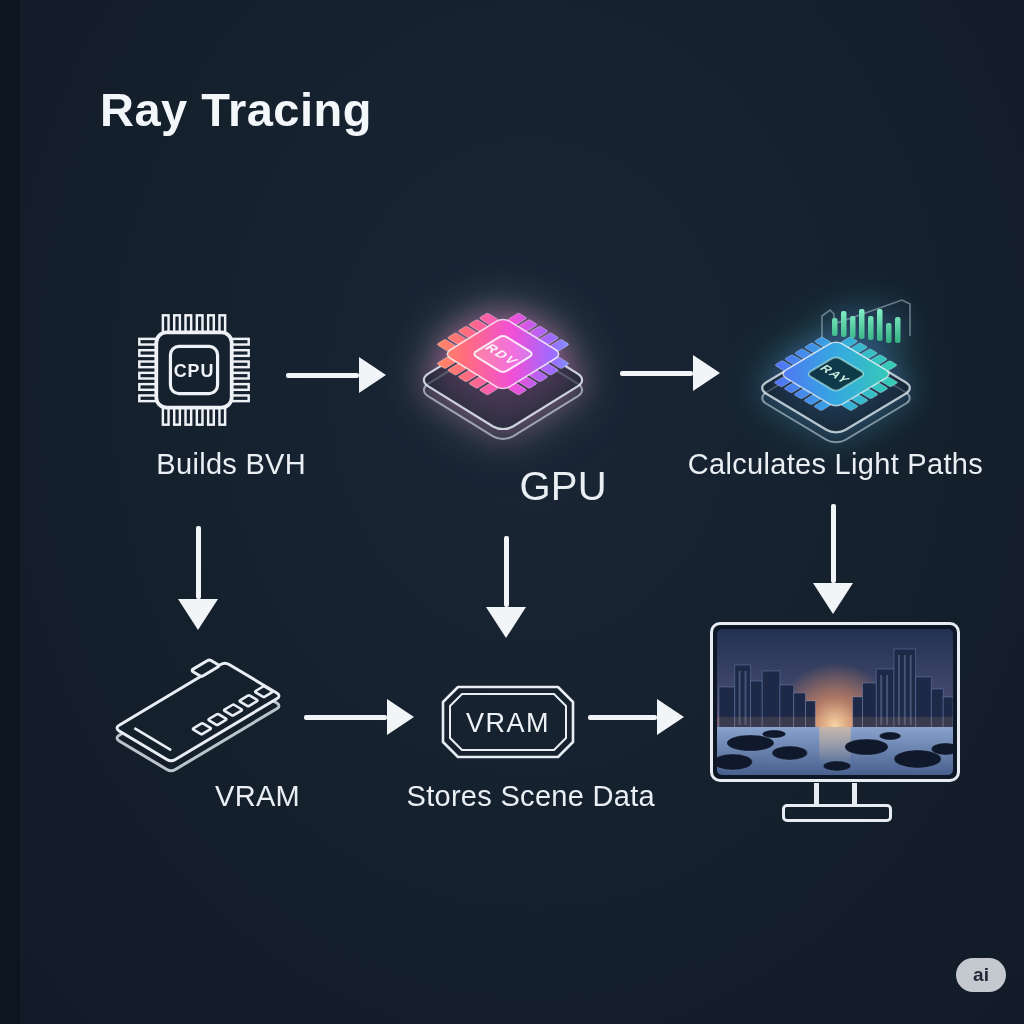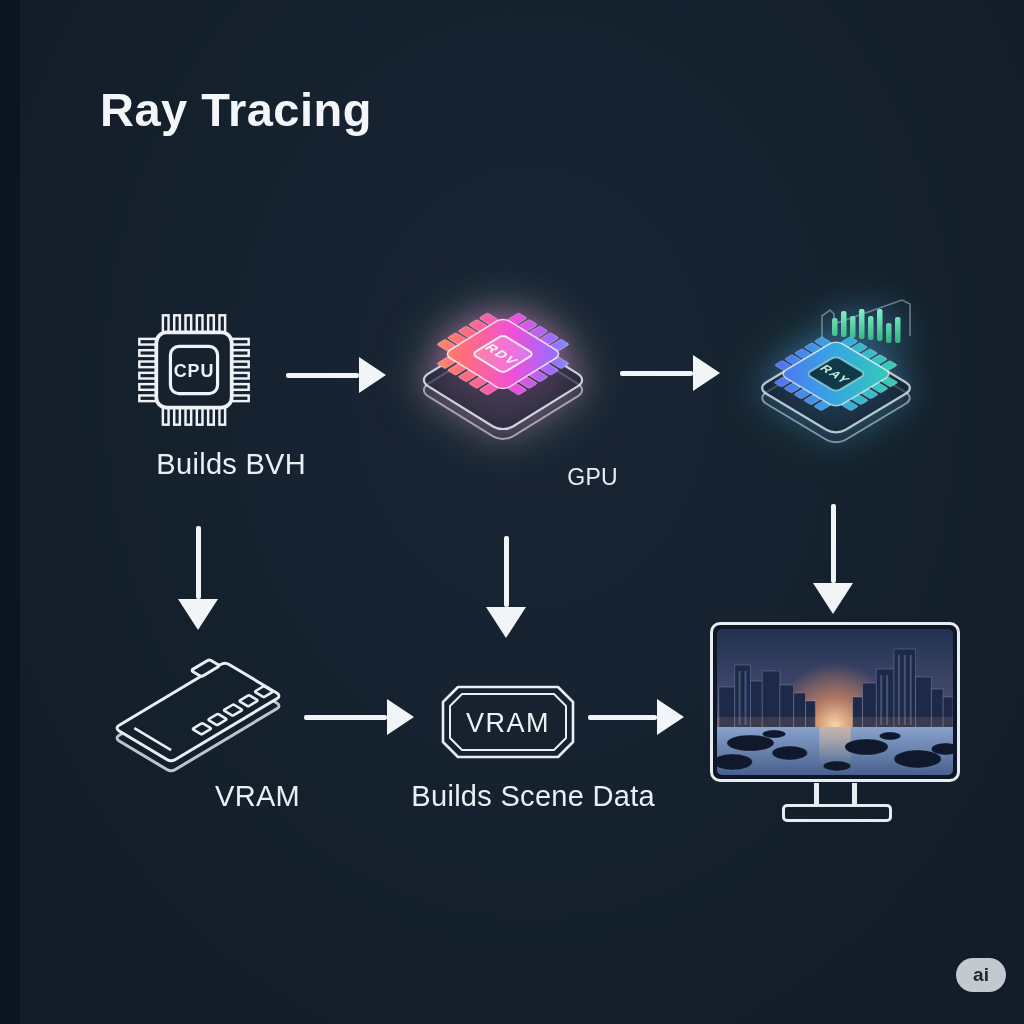--- a/index.html
+++ b/index.html
@@ -120,21 +120,21 @@
           <rect x="42" y="-21" width="16" height="12" rx="2"></rect>
           <rect x="42" y="-6" width="16" height="12" rx="2"></rect>
           <rect x="42" y="9" width="16" height="12" rx="2"></rect>
           <rect x="42" y="24" width="16" height="12" rx="2"></rect>
       </g>
       <rect x="-42" y="-42" width="84" height="84" rx="9" fill="url(#gpuGrad)" stroke="rgba(255,255,255,0.75)" stroke-width="1.6" vector-effect="non-scaling-stroke"></rect>
       <rect x="-22" y="-22" width="44" height="44" rx="6" fill="rgba(255,255,255,0.18)" stroke="rgba(255,255,255,0.85)" stroke-width="2" vector-effect="non-scaling-stroke"></rect>
       <text x="0" y="7" text-anchor="middle" font-size="16" font-weight="bold" letter-spacing="2" fill="rgba(255,255,255,0.92)">RDV</text>
     </g>
   </svg>
-  <div class="caption" style="left:398px;top:464px;width:200px;font-size:23px">GPU</div>
+  <div class="caption" style="left:387px;top:464px;width:200px;font-size:40px">GPU</div>
 
   <div class="arrow-right" style="left:600px;top:355px;width:100px">
     <div class="shaft"></div>
       <div class="head"></div>
   </div>
 
   <svg class="icon glow-ray" style="left:740px;top:282px;width:200px;height:175px" viewBox="0 0 200 175">
     <defs>
       <linearGradient id="rayGrad" gradientUnits="userSpaceOnUse" x1="-65" y1="65" x2="65" y2="-65">
         <stop offset="0" stop-color="#6157ff"></stop>
@@ -184,20 +184,21 @@
           <rect x="40" y="-20" width="14" height="11" rx="2"></rect>
           <rect x="40" y="-6" width="14" height="11" rx="2"></rect>
           <rect x="40" y="8" width="14" height="11" rx="2"></rect>
           <rect x="40" y="22" width="14" height="11" rx="2"></rect>
       </g>
       <rect x="-40" y="-40" width="80" height="80" rx="9" fill="url(#rayGrad)" stroke="rgba(255,255,255,0.65)" stroke-width="1.6" vector-effect="non-scaling-stroke"></rect>
       <rect x="-21" y="-21" width="42" height="42" rx="6" fill="rgba(9,42,52,0.88)" stroke="rgba(190,240,225,0.55)" stroke-width="2" vector-effect="non-scaling-stroke"></rect>
       <text x="0" y="6" text-anchor="middle" font-size="15" font-weight="bold" letter-spacing="2" fill="#cdeede">RAY</text>
     </g>
   </svg>
+  <div class="caption" style="left:663px;top:448px;width:300px">Calculates Light Paths</div>
 
   <div class="arrow-down" style="left:158px;top:526px;height:104px">
     <div class="shaft"></div>
       <div class="head"></div>
   </div>
   <div class="arrow-down" style="left:466px;top:536px;height:102px">
     <div class="shaft"></div>
       <div class="head"></div>
   </div>
   <div class="arrow-down" style="left:793px;top:504px;height:110px">
@@ -231,21 +232,21 @@
   <div class="arrow-right" style="left:284px;top:699px;width:110px">
     <div class="shaft"></div>
       <div class="head"></div>
   </div>
 
   <svg class="icon" style="left:420px;top:684px;width:136px;height:76px" viewBox="0 0 136 76">
     <polygon points="18,3 118,3 133,18 133,58 118,73 18,73 3,58 3,18" fill="none" stroke="#e8eef4" stroke-width="2.6" stroke-linejoin="round"></polygon>
     <polygon points="22,10 114,10 126,22 126,54 114,66 22,66 10,54 10,22" fill="none" stroke="#e8eef4" stroke-width="2" stroke-linejoin="round"></polygon>
     <text x="68" y="48" text-anchor="middle" font-size="27" font-weight="500" letter-spacing="1.5" fill="#eef2f6">VRAM</text>
   </svg>
-  <div class="caption" style="left:335px;top:780px;width:300px">Builds Scene Data</div>
+  <div class="caption" style="left:335px;top:780px;width:300px">Stores Scene Data</div>
 
   <div class="arrow-right" style="left:568px;top:699px;width:96px">
     <div class="shaft"></div>
       <div class="head"></div>
   </div>
 
   <div class="monitor">
     <svg viewBox="0 0 240 146" preserveAspectRatio="none">
       <defs>
         <linearGradient id="skyGrad" x1="0" y1="0" x2="0" y2="1">

